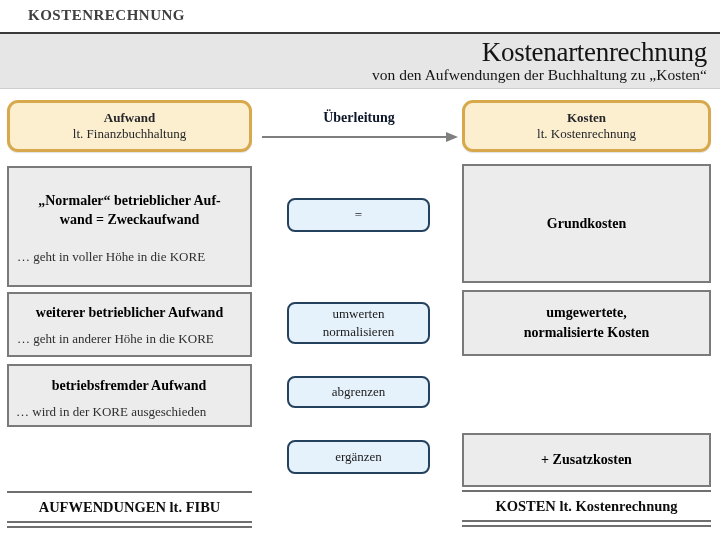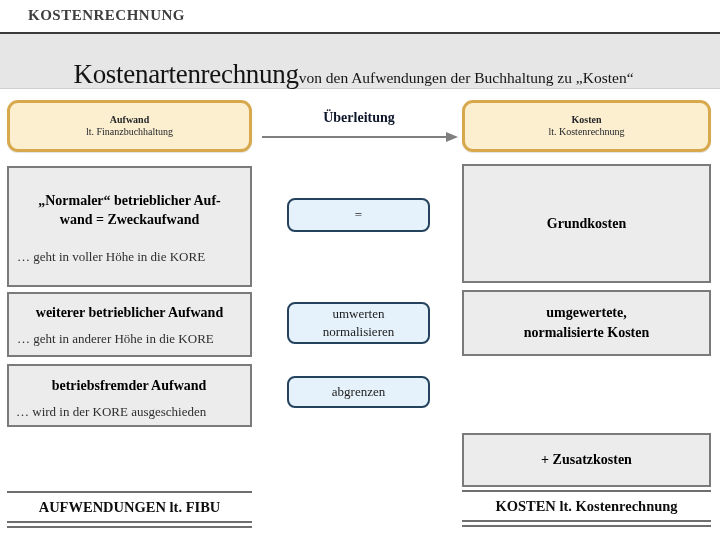--- a/index.html
+++ b/index.html
@@ -7,28 +7,28 @@
     position:relative;width:720px;height:540px;background:#ffffff;overflow:hidden;
     font-family:Liberation Serif, serif;color:#111;
   }
   
   .hdr-title{position:absolute;left:28px;top:7px;font-size:15px;font-weight:bold;
     letter-spacing:0.5px;color:#3f3f3f;}
   .hdr-rule{position:absolute;left:0;top:32px;width:720px;height:2px;background:#3a3a3a;}
   
   .band{position:absolute;left:0;top:34px;width:720px;height:55px;background:#e6e6e6;
     border-bottom:1px solid #cfcfcf;box-sizing:border-box;
-    display:flex;flex-direction:row;align-items:flex-end;justify-content:center;
+    display:flex;flex-direction:column;align-items:flex-end;justify-content:center;
     padding-right:13px;}
   .band .t1{font-size:27px;line-height:1.05;letter-spacing:-0.3px;color:#141414;}
   .band .t2{font-size:15.5px;line-height:1.2;color:#141414;}
   
   .ybox{position:absolute;background:#fbefd0;border:3px solid #d8a94c;border-radius:11px;
     box-sizing:border-box;display:flex;flex-direction:column;justify-content:center;
-    align-items:center;text-align:center;font-size:10px;color:#26262a;line-height:1.25;
+    align-items:center;text-align:center;font-size:13px;color:#26262a;line-height:1.25;
     box-shadow:0 1px 1px rgba(0,0,0,0.12);}
   .ybox .l1{font-weight:bold;}
   
   .gbox{position:absolute;background:#ececec;border:2px solid #7a7a7a;box-sizing:border-box;}
   .gbox .h{font-weight:bold;font-size:14px;text-align:center;color:#000;line-height:1.35;}
   .gbox .h span{display:block;}
   .gbox .d{font-size:13px;color:#2e2e2e;text-align:left;}
   .rbox{position:absolute;background:#ececec;border:2px solid #7a7a7a;box-sizing:border-box;
     display:flex;flex-direction:column;justify-content:center;
     text-align:center;font-weight:bold;font-size:14px;color:#000;line-height:1.4;}
@@ -100,20 +100,23 @@
   <div class="bbox" style="top:198px;height:34px;">
     <span>=</span>
   </div>
   <div class="bbox" style="top:302px;height:42px;text-align:center;">
     <span>umwerten</span>
     <span>normalisieren</span>
   </div>
   <div class="bbox" style="top:376px;height:32px;">
     <span>abgrenzen</span>
   </div>
+  <div class="bbox" style="top:440px;height:34px;">
+    <span>ergänzen</span>
+  </div>
 
   <div class="rbox" style="left:462px;top:164px;width:249px;height:119px;">
     <span>Grundkosten</span>
   </div>
   <div class="rbox" style="left:462px;top:290px;width:249px;height:66px;">
     <span>umgewertete,</span>
     <span>normalisierte Kosten</span>
   </div>
   <div class="rbox" style="left:462px;top:433px;width:249px;height:54px;">
     <span>+ Zusatzkosten</span>

